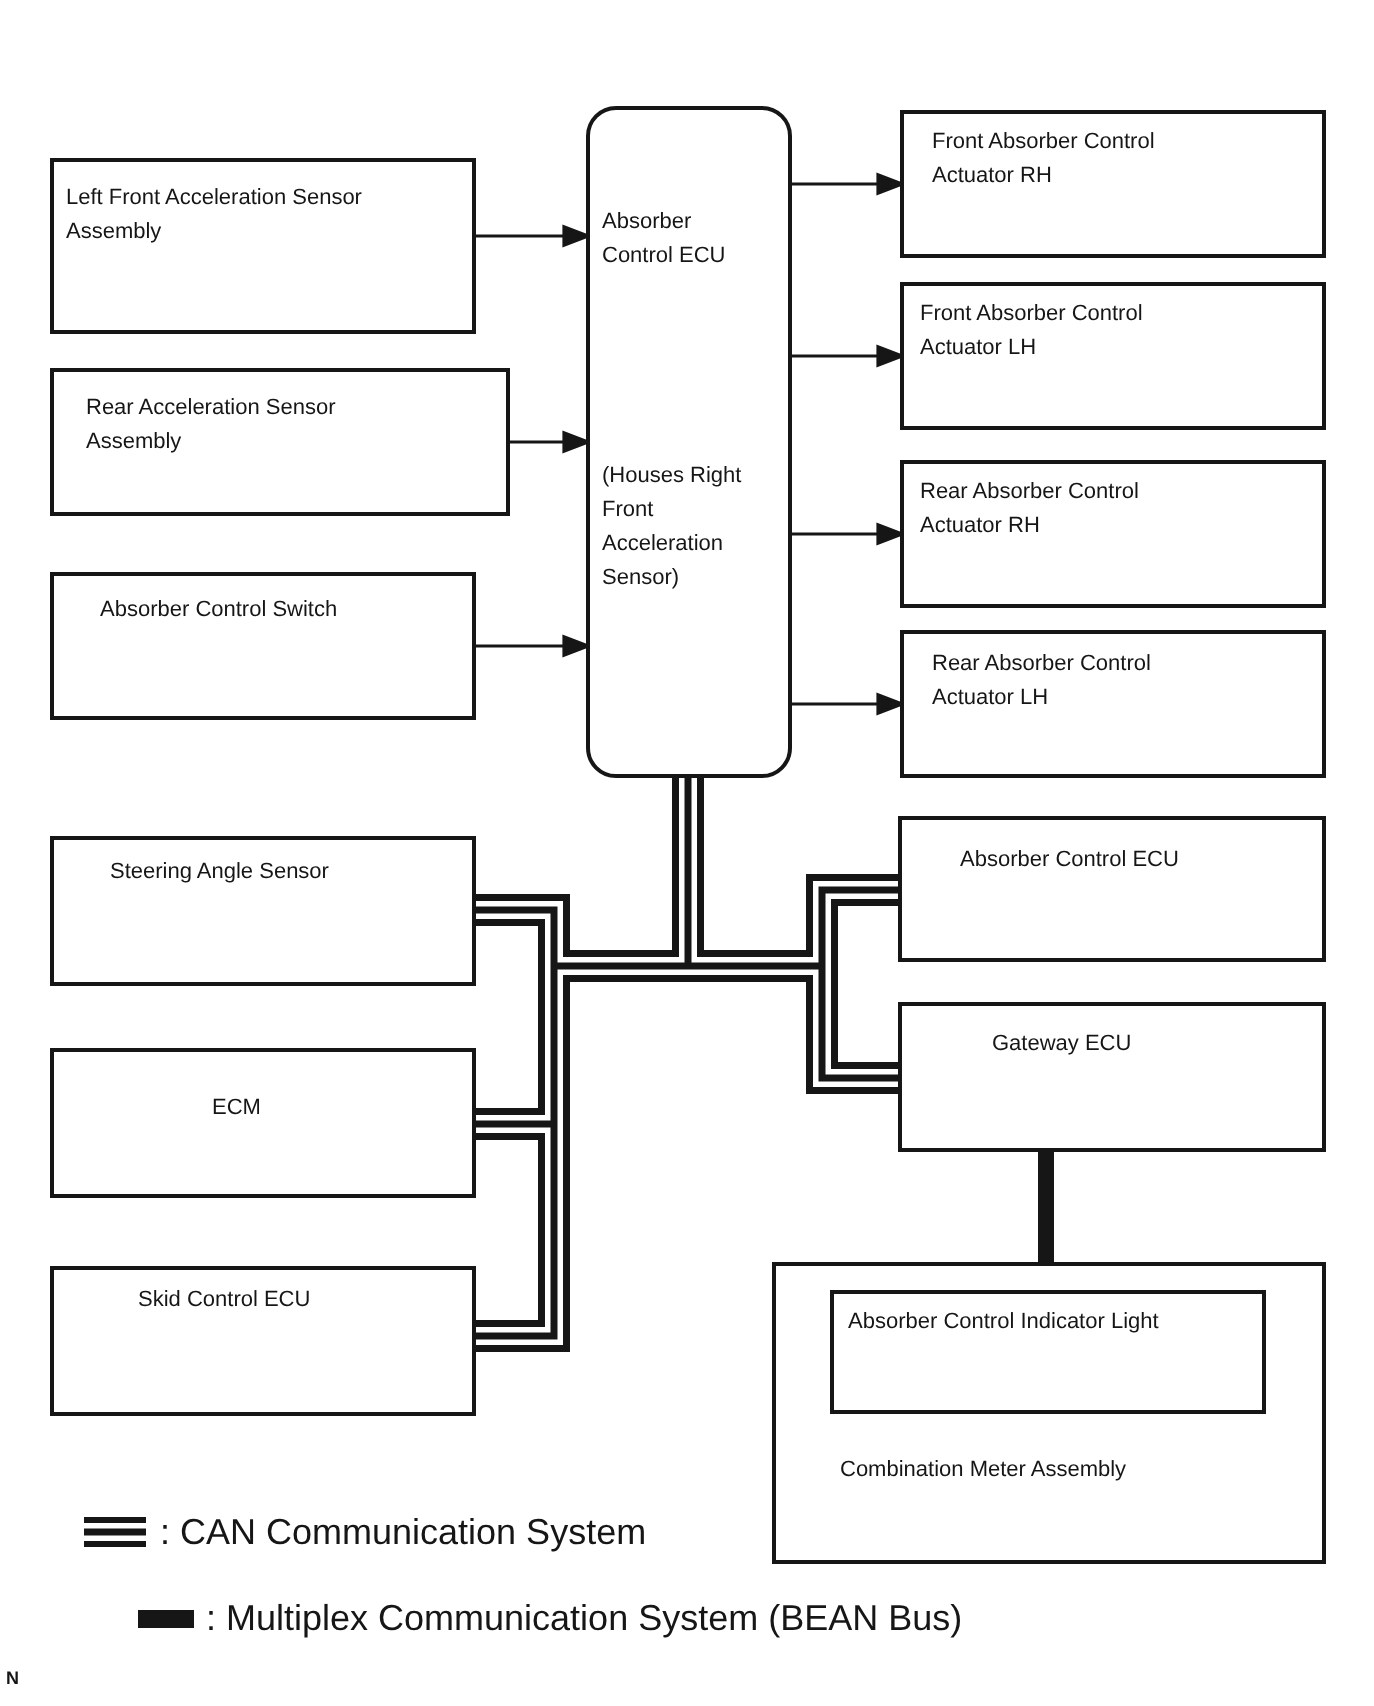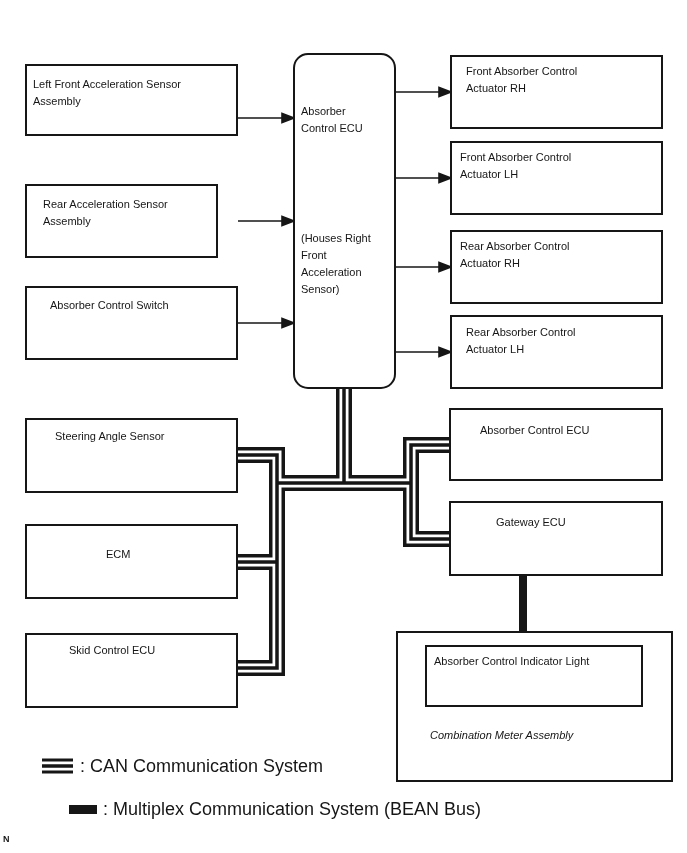--- a/index.html
+++ b/index.html
@@ -67,24 +67,24 @@
         <polygon points="439,87.4 439,96.6 451,92"></polygon>
       <line x1="396" y1="178" x2="439" y2="178"></line>
         <polygon points="439,173.4 439,182.6 451,178"></polygon>
       <line x1="396" y1="267" x2="439" y2="267"></line>
         <polygon points="439,262.4 439,271.6 451,267"></polygon>
       <line x1="396" y1="352" x2="439" y2="352"></line>
         <polygon points="439,347.4 439,356.6 451,352"></polygon>
     </g>
   </svg>
 
-  <div class="box" style="left:25px; top:64px; width:213px; height:72px; padding:10px 6px 0 6px;">Left Front Acceleration Sensor
+  <div class="box" style="left:25px; top:79px; width:213px; height:88px; padding:10px 6px 0 6px;">Left Front Acceleration Sensor
 Assembly</div>
 
-  <div class="box" style="left:25px; top:184px; width:193px; height:74px; padding:10px 6px 0 16px;">Rear Acceleration Sensor
+  <div class="box" style="left:25px; top:184px; width:230px; height:74px; padding:10px 6px 0 16px;">Rear Acceleration Sensor
 Assembly</div>
 
   <div class="box" style="left:25px; top:286px; width:213px; height:74px; padding:9px 20px 0 23px;">Absorber Control Switch</div>
 
   <div class="box" style="left:25px; top:418px; width:213px; height:75px; padding:8px 6px 0 28px;">Steering Angle Sensor</div>
 
   <div class="box" style="left:25px; top:524px; width:213px; height:75px; padding:20px 6px 0 79px;">ECM</div>
 
   <div class="box" style="left:25px; top:633px; width:213px; height:75px; padding:7px 6px 0 42px;">Skid Control ECU</div>
 
@@ -106,23 +106,23 @@
   <div class="box" style="left:450px; top:230px; width:213px; height:74px; padding:6px 6px 0 8px;">Rear Absorber Control
 Actuator RH</div>
 
   <div class="box" style="left:450px; top:315px; width:213px; height:74px; padding:7px 6px 0 14px;">Rear Absorber Control
 Actuator LH</div>
 
   <div class="box" style="left:449px; top:408px; width:214px; height:73px; padding:12px 6px 0 29px;">Absorber Control ECU</div>
 
   <div class="box" style="left:449px; top:501px; width:214px; height:75px; padding:11px 5px 0 45px;">Gateway ECU</div>
 
-  <div class="box" style="left:386px; top:631px; width:277px; height:151px;margin-left:10px;">
+  <div class="box" style="left:386px; top:631px; width:277px; height:151px;">
     <div class="box" style="left:27px; top:12px; width:218px; height:62px; padding:6px 6px 0 7px;">Absorber Control Indicator Light</div>
-    <div class="abs-label" style="left:32px; top:94px;font-style:italic;">Combination Meter Assembly</div>
+    <div class="abs-label" style="left:32px; top:94px;">Combination Meter Assembly</div>
   </div>
 
   <div class="legend-row" style="left:42px; top:757px; height:18px;">
     <svg class="legend-sym" width="32" height="16" viewBox="0 0 32 16">
       <line x1="0" y1="8" x2="31" y2="8" stroke="#161616" stroke-width="15"></line>
       <line x1="0" y1="8" x2="31" y2="8" stroke="#ffffff" stroke-width="9"></line>
       <line x1="0" y1="8" x2="31" y2="8" stroke="#161616" stroke-width="3.5"></line>
     </svg>
     <span>: CAN Communication System</span>
   </div>

